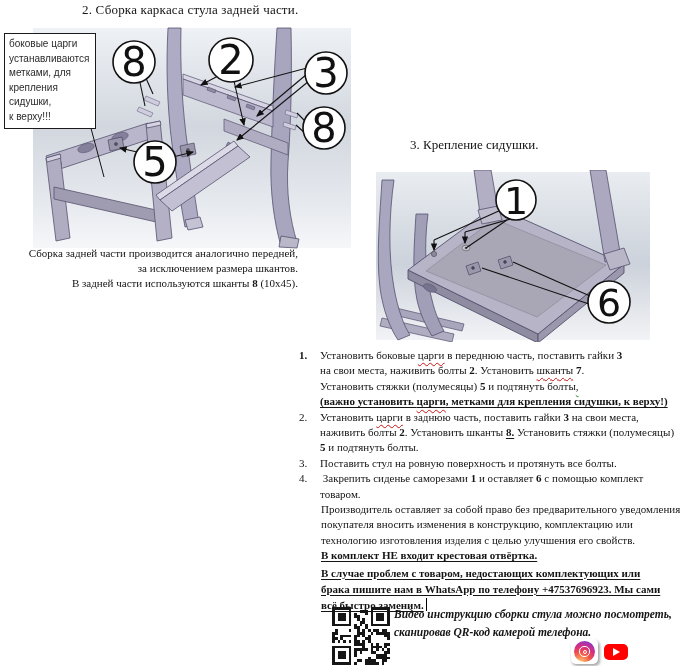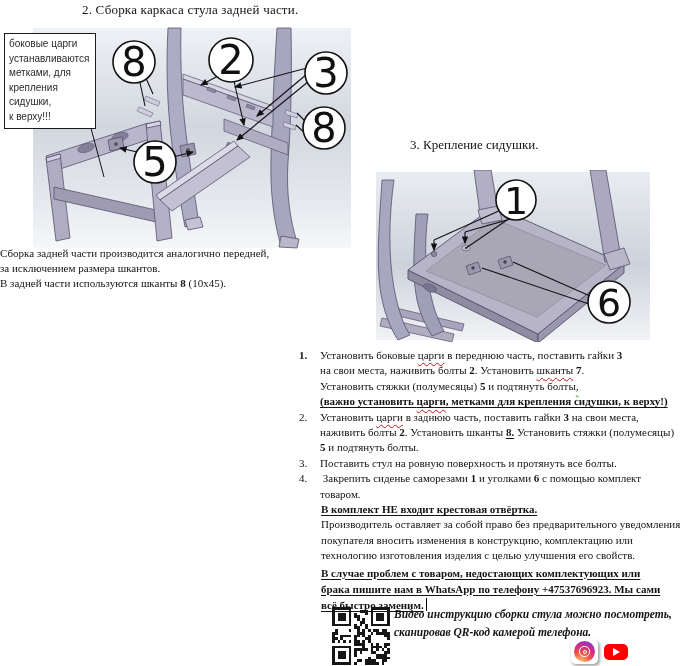--- a/index.html
+++ b/index.html
@@ -8,21 +8,21 @@
 
   .abs{position:absolute;}
 
   #title{left:82px;top:2px;font-size:13px;letter-spacing:.2px;white-space:nowrap;}
   #heading3{left:410px;top:137px;font-size:13px;white-space:nowrap;}
 
   #notebox{left:4px;top:33px;width:84px;background:#fff;border:1.6px solid #1a1a1a;
            padding:3px 2px 3px 4px;font-family:"Liberation Sans",sans-serif;
            font-size:10px;line-height:14.6px;color:#2b2b2b;z-index:5;}
 
-  #caption{left:0;top:246px;width:298px;text-align:left;font-size:11px;line-height:15px;}
+  #caption{left:0;top:246px;width:298px;text-align:right;font-size:11px;line-height:15px;}
 
   #textcol{left:299px;top:348px;width:400px;font-size:11px;line-height:15.4px;}
   .step{display:flex;}
   .step-num{width:21px;flex:none;}
   .step-body{flex:1;white-space:nowrap;}
   .notes{margin:0 0 0 22px;white-space:nowrap;}
   .contact{margin:1px 0 0 22px;white-space:nowrap;line-height:16px;}
 
   .b{font-weight:bold;}
   .u{text-decoration:underline;text-decoration-thickness:1px;text-underline-offset:2px;}
@@ -251,25 +251,25 @@
         <div class="step">
           <span class="step-num">2.</span>
           <span class="step-body"><span class="">Установить </span><span class="w-red">царги</span><span class=""> в заднюю часть, поставить гайки </span><span class="b">3</span><span class=""> на свои места,</span><br><span class="">наживить болты </span><span class="b">2</span><span class="">. Установить шканты </span><span class="b u">8.</span><span class=""> Установить стяжки (полумесяцы)</span><br><span class="b">5</span><span class=""> и подтянуть болты.</span></span>
         </div>
         <div class="step">
           <span class="step-num">3.</span>
           <span class="step-body"><span class="">Поставить стул на ровную поверхность и протянуть все болты.</span></span>
         </div>
         <div class="step">
           <span class="step-num">4.</span>
-          <span class="step-body"><span class="">&nbsp;Закрепить сиденье саморезами </span><span class="b">1</span><span class=""> и уголками </span><span class="b">6</span><span class=""> с помощью комплект</span><br><span class="">товаром.</span></span>
+          <span class="step-body"><span class="">&nbsp;Закрепить сиденье саморезами </span><span class="b">1</span><span class=""> и оставляет </span><span class="b">6</span><span class=""> с помощью комплект</span><br><span class="">товаром.</span></span>
         </div>
       </div>
+    <p class="notes"><span><span class="">Производитель оставляет за собой право без предварительного уведомления</span><br><span class="">покупателя вносить изменения в конструкцию, комплектацию или</span><br><span class="">технологию изготовления изделия с целью улучшения его свойств.</span></span></p>
     <p class="notes"><span><span class="b u">В комплект НЕ входит крестовая отвёртка.</span></span></p>
-    <p class="notes"><span><span class="">Производитель оставляет за собой право без предварительного уведомления</span><br><span class="">покупателя вносить изменения в конструкцию, комплектацию или</span><br><span class="">технологию изготовления изделия с целью улучшения его свойств.</span></span></p>
     <p class="contact"><span><span class="b u">В случае проблем с товаром, недостающих комплектующих или</span><br><span class="b u">брака пишите нам в WhatsApp по телефону +47537696923. Мы сами</span><br><span class="b u">всё быстро заменим.</span></span><span class="caret"></span></p>
   </div>
 
   <svg id="qr" class="abs" viewBox="0 0 21 21" shape-rendering="crispEdges">
       <rect x="0" y="0" width="1" height="1" fill="#161616"></rect>
       <rect x="1" y="0" width="1" height="1" fill="#161616"></rect>
       <rect x="2" y="0" width="1" height="1" fill="#161616"></rect>
       <rect x="3" y="0" width="1" height="1" fill="#161616"></rect>
       <rect x="4" y="0" width="1" height="1" fill="#161616"></rect>
       <rect x="5" y="0" width="1" height="1" fill="#161616"></rect>

